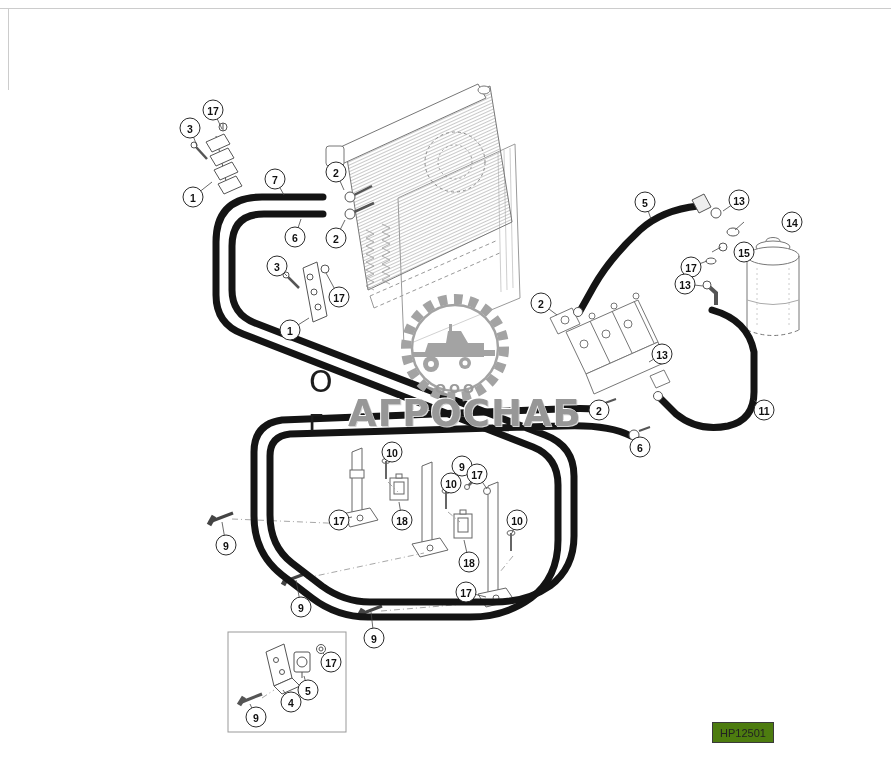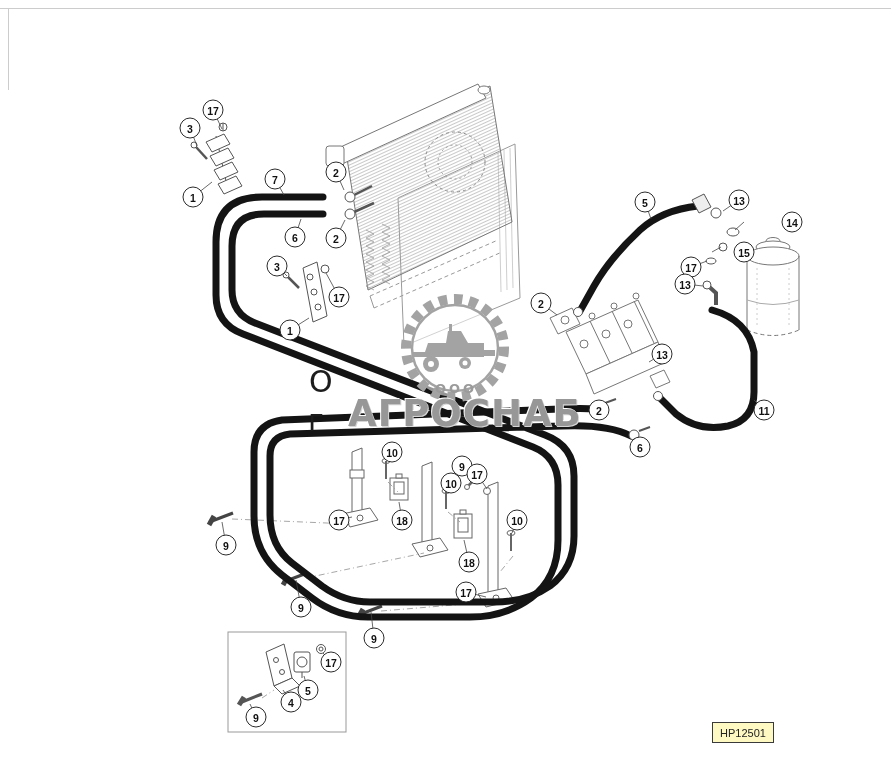--- a/index.html
+++ b/index.html
@@ -28,21 +28,21 @@
   #callout-layer{position:absolute;left:0;top:0;width:891px;height:758px;z-index:5;font-weight:bold;}
   .callout{
     position:absolute;width:19px;height:19px;border:1.2px solid #2b2b2b;border-radius:50%;
     background:#ffffff;display:flex;align-items:center;justify-content:center;
     font-size:10.5px;color:#111;transform:translate(-50%,-50%);
   }
   
   .code-box{
     position:absolute;left:712px;top:722px;width:60px;height:19px;border:1px solid #3a3a3a;
     display:flex;align-items:center;justify-content:center;font-size:11px;color:#222;z-index:5;
-    background:#fef9c3;
+    background:#4d7c0f;
   }
 </style>
 </head>
 <body>
 
 <div class="frame-top"></div>
 <div class="frame-left"></div>
 
 <svg id="drawing" width="891" height="761" viewBox="0 0 891 761">
   <defs>

